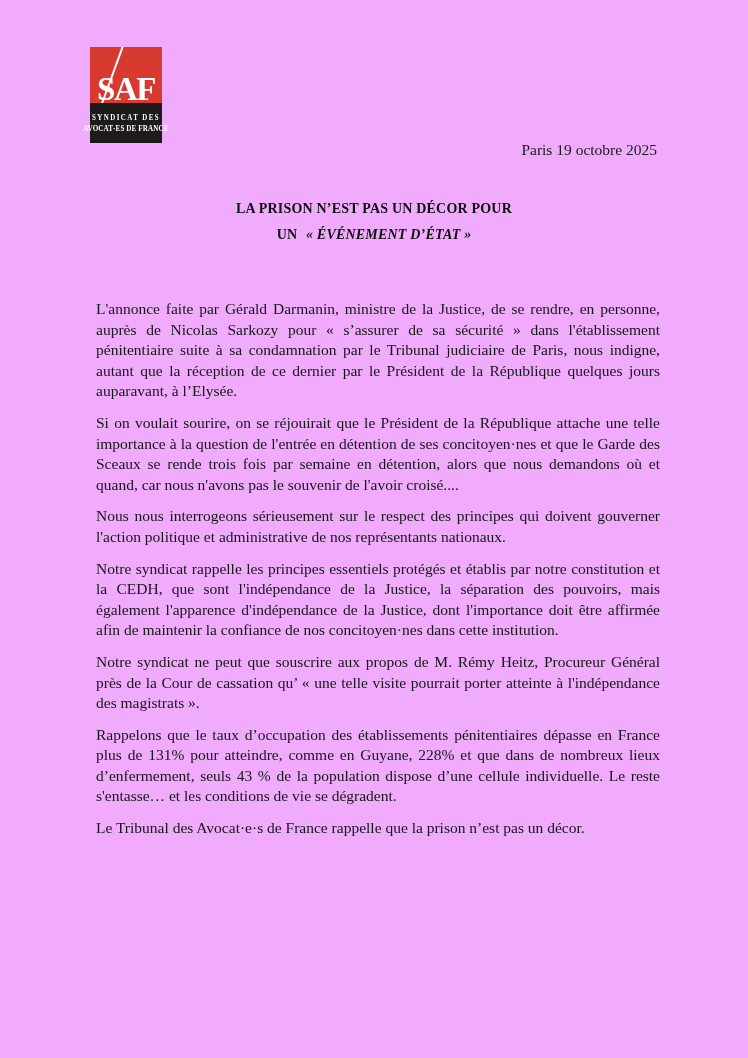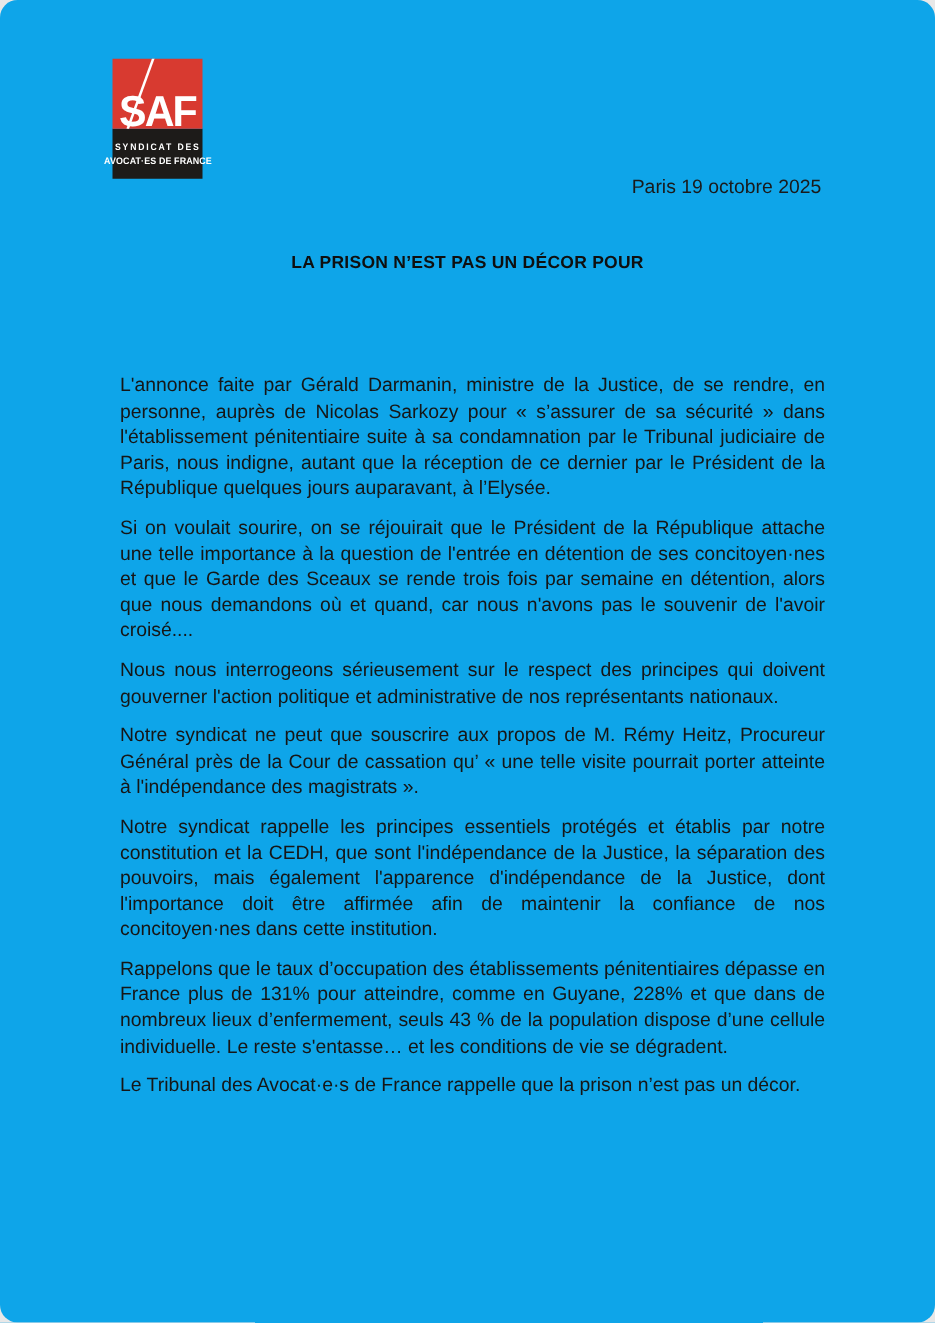--- a/index.html
+++ b/index.html
@@ -6,25 +6,24 @@
     --brand-red: #D83A30;
     --brand-black: #1D1B19;
   }
   * { box-sizing: border-box; }
   html, body { margin: 0; padding: 0; background: #e8e8e8; }
   .page {
     position: relative;
     width: 748px;
     height: 1058px;
     margin: 0 auto;
-    background: #0ea5e9;
-    font-family: Liberation Sans, sans-serif;
+    background: #f0abfc;
+    font-family: Liberation Serif, serif;
     color: #161616;
     overflow: hidden;
-    border-radius: 14px;
   }
 
   
   .logo { position: absolute; left: 90px; top: 47px; width: 72px; }
   .logo-red {
     position: relative;
     height: 56px;
     background: var(--brand-red);
     overflow: hidden;
   }
@@ -129,25 +128,29 @@
     <div class="logo-black">
       <div class="logo-sub1">SYNDICAT DES</div>
       <div class="logo-sub2">AVOCAT·ES DE FRANCE</div>
     </div>
   </div>
 
   <div class="dateline">Paris 19 octobre 2025</div>
 
   <div class="doc-title">
     <div>LA PRISON N’EST PAS UN DÉCOR POUR</div>
+    <div>
+      <span>UN</span>
+      <span class="title-italic">« ÉVÉNEMENT D’ÉTAT »</span>
+    </div>
   </div>
 
   <div class="body-text">
     <p>L'annonce faite par Gérald Darmanin, ministre de la Justice, de se rendre, en personne, auprès de Nicolas Sarkozy pour « s’assurer de sa sécurité » dans l'établissement pénitentiaire suite à sa condamnation par le Tribunal judiciaire de Paris, nous indigne, autant que la réception de ce dernier par le Président de la République quelques jours auparavant, à l’Elysée.</p>
     <p>Si on voulait sourire, on se réjouirait que le Président de la République attache une telle importance à la question de l'entrée en détention de ses concitoyen·nes et que le Garde des Sceaux se rende trois fois par semaine en détention, alors que nous demandons où et quand, car nous n'avons pas le souvenir de l'avoir croisé....</p>
     <p>Nous nous interrogeons sérieusement sur le respect des principes qui doivent gouverner l'action politique et administrative de nos représentants nationaux.</p>
+    <p>Notre syndicat rappelle les principes essentiels protégés et établis par notre constitution et la CEDH, que sont l'indépendance de la Justice, la séparation des pouvoirs, mais également l'apparence d'indépendance de la Justice, dont l'importance doit être affirmée afin de maintenir la confiance de nos concitoyen·nes dans cette institution.</p>
     <p>Notre syndicat ne peut que souscrire aux propos de M. Rémy Heitz, Procureur Général près de la Cour de cassation qu’ « une telle visite pourrait porter atteinte à l'indépendance des magistrats ».</p>
-    <p>Notre syndicat rappelle les principes essentiels protégés et établis par notre constitution et la CEDH, que sont l'indépendance de la Justice, la séparation des pouvoirs, mais également l'apparence d'indépendance de la Justice, dont l'importance doit être affirmée afin de maintenir la confiance de nos concitoyen·nes dans cette institution.</p>
     <p>Rappelons que le taux d’occupation des établissements pénitentiaires dépasse en France plus de 131% pour atteindre, comme en Guyane, 228% et que dans de nombreux lieux d’enfermement, seuls 43 % de la population dispose d’une cellule individuelle. Le reste s'entasse… et les conditions de vie se dégradent.</p>
     <p>Le Tribunal des Avocat·e·s de France rappelle que la prison n’est pas un décor.</p>
   </div>
 
 </div>
 
 </body></html>

